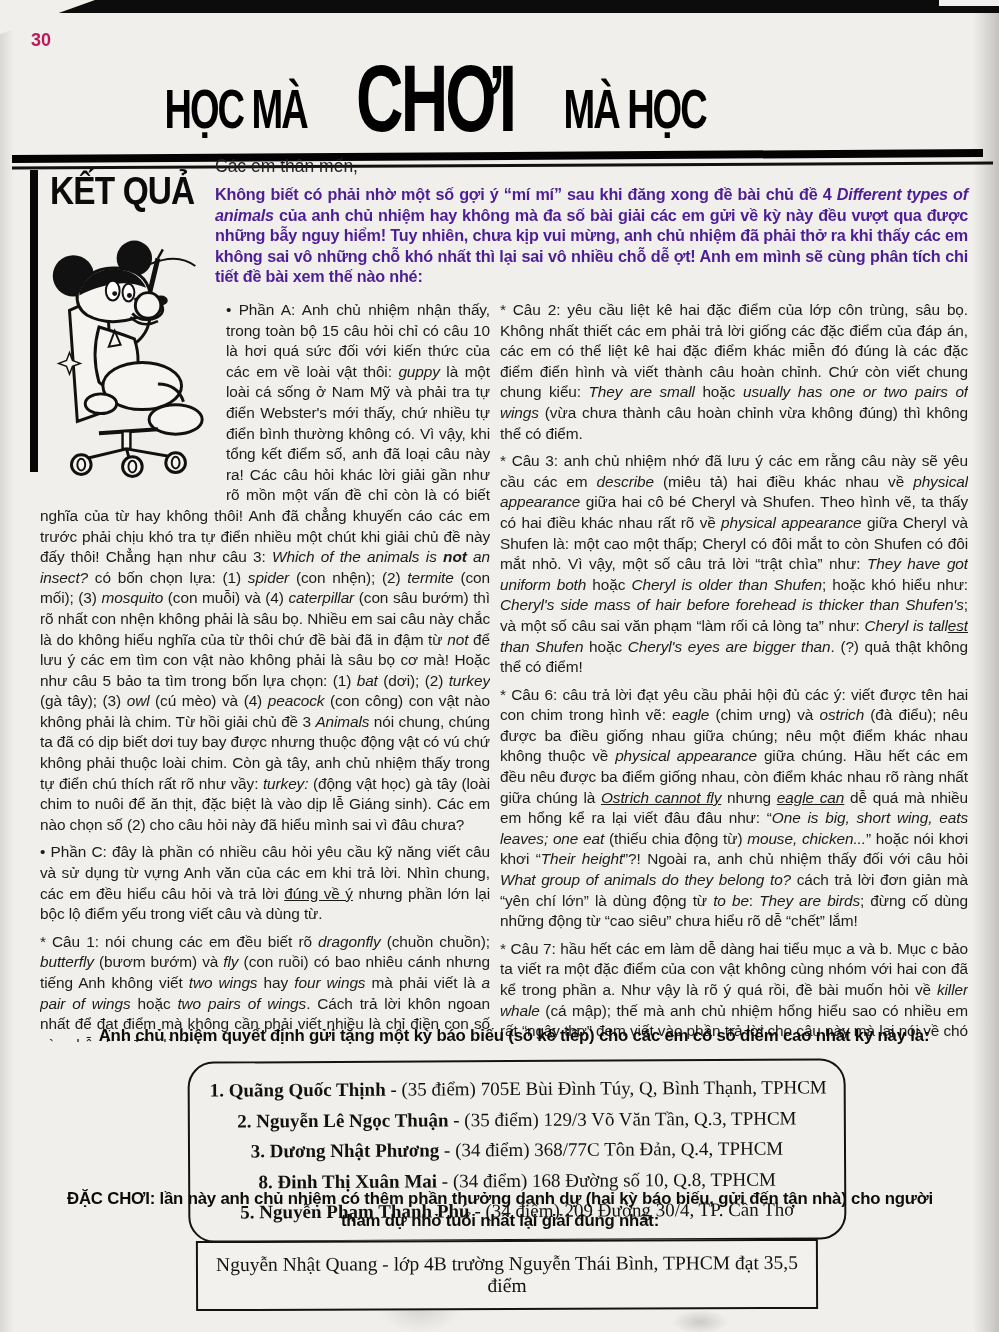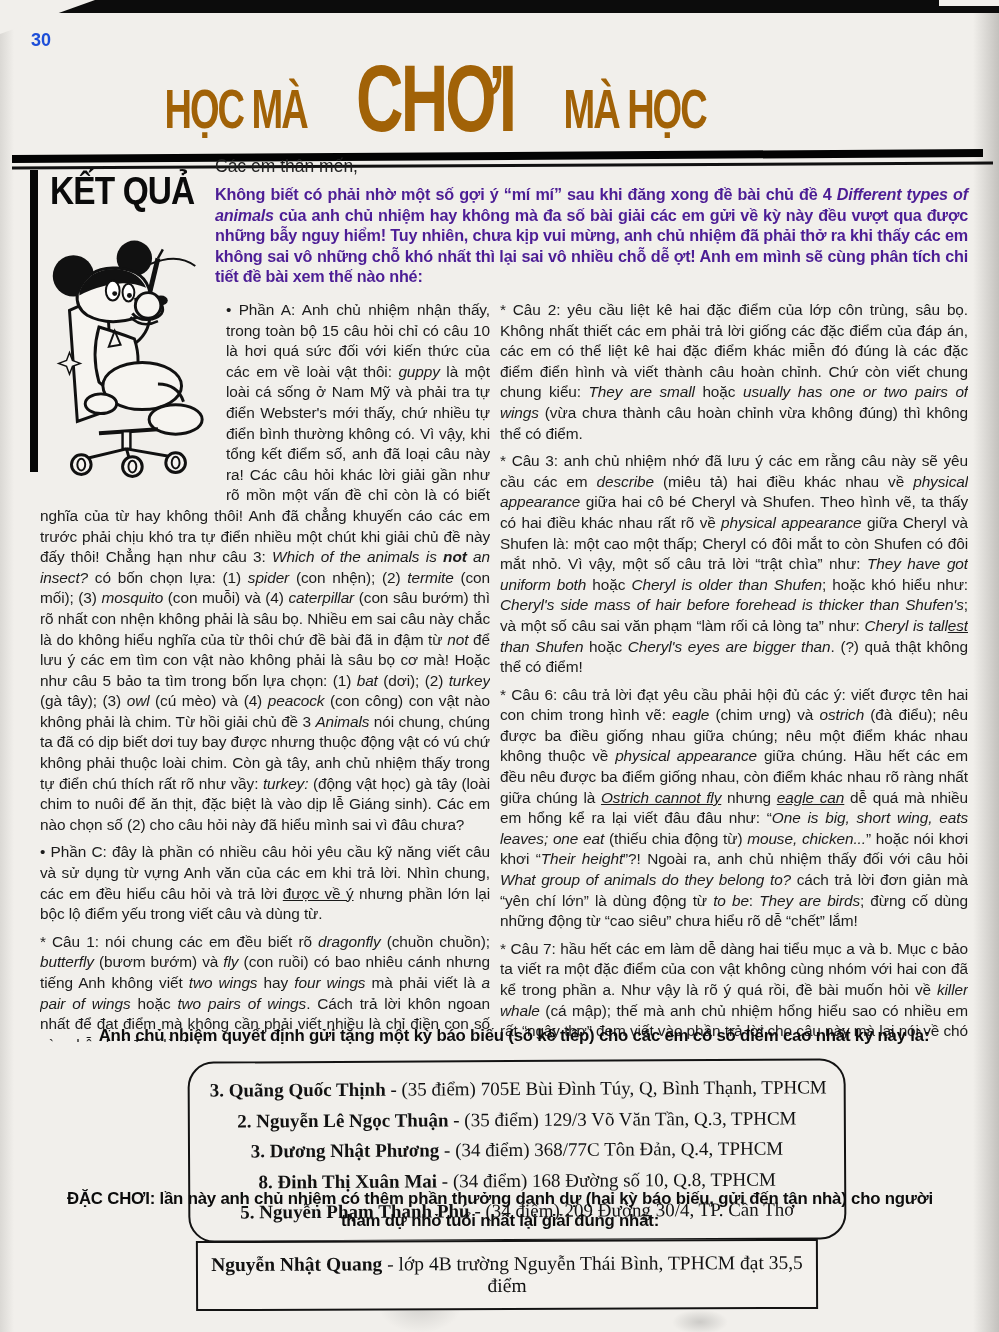--- a/index.html
+++ b/index.html
@@ -17,25 +17,25 @@
       linear-gradient(to right, rgba(150,148,144,.25) 0px, rgba(150,148,144,0) 14px),
       linear-gradient(to left, rgba(140,138,134,.45) 0px, rgba(140,138,134,0) 26px),
       linear-gradient(to bottom, rgba(140,138,134,.2) 0px, rgba(140,138,134,0) 10px),
       #f1efeb;
   }
   .scan-top{position:absolute;top:0;left:0;width:999px;height:13px;background:#0c0c0c;}
   .scan-top-notch{position:absolute;top:0;left:0;width:0;height:0;
     border-top:34px solid #f1efeb;border-right:95px solid transparent;transform:translateY(0);}
   .scan-top-notch2{position:absolute;top:0;right:0;width:60px;height:6px;background:#f1efeb;}
 
-  .page-number{position:absolute;left:31px;top:30px;font-size:18px;font-weight:700;color:#1d4ed8;}
+  .page-number{position:absolute;left:31px;top:30px;font-size:18px;font-weight:700;color:#be185d;}
 
   .masthead{
     position:absolute;left:0;top:62px;width:870px;display:flex;align-items:flex-end;justify-content:center;
-    color:#a16207;font-weight:700;
+    color:#000000;font-weight:700;
   }
   .mast-small{font-size:56px;letter-spacing:-3px;transform:scaleX(.68);transform-origin:center bottom;display:inline-block;line-height:.95;}
   .mast-big{font-size:94px;letter-spacing:-4px;transform:scaleX(.70);transform-origin:center bottom;display:inline-block;line-height:.78;margin:0 -18px;}
 
   .rule-thick{position:absolute;left:12px;right:16px;top:152px;height:8px;background:#030303;transform:rotate(-.35deg);}
   .rule-thin{position:absolute;left:12px;right:6px;top:164px;height:2.5px;background:#111;transform:rotate(-.3deg);}
 
   .left-bar{position:absolute;left:30px;top:170px;width:8px;height:302px;background:#070707;}
 
   .section-heading{
@@ -72,21 +72,21 @@
   .special-note{
     position:absolute;left:50px;top:1188px;width:900px;text-align:center;
     font-size:16.8px;font-weight:800;color:#0c0c0c;letter-spacing:-.2px;line-height:22px;
   }
   .special-box{
     position:absolute;left:196px;top:1240px;width:594px;
     border:2.5px solid #131313;padding:11px 12px;text-align:center;
     font-family:"Liberation Serif", serif;font-size:19.5px;color:#121212;
     transform:rotate(-.2deg);background:#f3f1ed;
   }
-  .special-name{font-weight:700;}
+  .special-name{font-weight:400;}
 </style>
 </head>
 <body>
 
 <div class="paper"></div>
 <div class="scan-top"></div>
 <div class="scan-top-notch"></div>
 <div class="scan-top-notch2"></div>
 
 <div class="page-number">30</div>
@@ -139,35 +139,35 @@
   <ellipse cx="138" cy="230" rx="4" ry="6" fill="none" stroke="#111" stroke-width="2"></ellipse>
 </svg>
 
 <div class="intro">
   <p class="greeting">Các em thân mến,</p>
   <p class="lead"><span>Không biết có phải nhờ một số gợi ý “mí mí” sau khi đăng xong đề bài chủ đề 4 </span><span style="font-style: italic;">Different types of animals</span><span> của anh chủ nhiệm hay không mà đa số bài giải các em gửi về kỳ này đều vượt qua được những bẫy nguy hiểm! Tuy nhiên, chưa kịp vui mừng, anh chủ nhiệm đã phải thở ra khi thấy các em không sai vô những chỗ khó nhất thì lại sai vô nhiều chỗ dễ ợt! Anh em mình sẽ cùng phân tích chi tiết đề bài xem thế nào nhé:</span></p>
 </div>
 
 <div class="col col-left">
   <p><span class="fig-spacer"></span><span><span>• Phần A: Anh chủ nhiệm nhận thấy, trong toàn bộ 15 câu hỏi chỉ có câu 10 là hơi quá sức đối với kiến thức của các em về loài vật thôi: </span><span style="font-style: italic;">guppy</span><span> là một loài cá sống ở Nam Mỹ và phải tra tự điển Webster's mới thấy, chứ nhiều tự điển bình thường không có. Vì vậy, khi tổng kết điểm số, anh đã loại câu này ra! Các câu hỏi khác lời giải gần như rõ mồn một vấn đề chỉ còn là có biết nghĩa của từ hay không thôi! Anh đã chẳng khuyến cáo các em trước phải chịu khó tra tự điển nhiều một chút khi giải chủ đề này đấy thôi! Chẳng hạn như câu 3: </span><span style="font-style: italic;">Which of the animals is </span><span style="font-style: italic; font-weight: bold;">not</span><span style="font-style: italic;"> an insect?</span><span> có bốn chọn lựa: (1) </span><span style="font-style: italic;">spider</span><span> (con nhện); (2) </span><span style="font-style: italic;">termite</span><span> (con mối); (3) </span><span style="font-style: italic;">mosquito</span><span> (con muỗi) và (4) </span><span style="font-style: italic;">caterpillar</span><span> (con sâu bướm) thì rõ nhất con nhện không phải là sâu bọ. Nhiều em sai câu này chắc là do không hiểu nghĩa của từ thôi chứ đề bài đã in đậm từ </span><span style="font-style: italic;">not</span><span> để lưu ý các em tìm con vật nào không phải là sâu bọ cơ mà! Hoặc như câu 5 bảo ta tìm trong bốn lựa chọn: (1) </span><span style="font-style: italic;">bat</span><span> (dơi); (2) </span><span style="font-style: italic;">turkey</span><span> (gà tây); (3) </span><span style="font-style: italic;">owl</span><span> (cú mèo) và (4) </span><span style="font-style: italic;">peacock</span><span> (con công) con vật nào không phải là chim. Từ hồi giải chủ đề 3 </span><span style="font-style: italic;">Animals</span><span> nói chung, chúng ta đã có dịp biết dơi tuy bay được nhưng thuộc động vật có vú chứ không phải thuộc loài chim. Còn gà tây, anh chủ nhiệm thấy trong tự điển chú thích rất rõ như vầy: </span><span style="font-style: italic;">turkey:</span><span> (động vật học) gà tây (loài chim to nuôi để ăn thịt, đặc biệt là vào dịp lễ Giáng sinh). Các em nào chọn số (2) cho câu hỏi này đã hiểu mình sai vì đâu chưa?</span></span></p>
-  <p><span>• Phần C: đây là phần có nhiều câu hỏi yêu cầu kỹ năng viết câu và sử dụng từ vựng Anh văn của các em khi trả lời. Nhìn chung, các em đều hiểu câu hỏi và trả lời </span><span style="text-decoration: underline;">được về ý</span><span> nhưng phần lớn lại bộc lộ điểm yếu trong viết câu và dùng từ.</span></p>
+  <p><span>• Phần C: đây là phần có nhiều câu hỏi yêu cầu kỹ năng viết câu và sử dụng từ vựng Anh văn của các em khi trả lời. Nhìn chung, các em đều hiểu câu hỏi và trả lời </span><span style="text-decoration: underline;">đúng về ý</span><span> nhưng phần lớn lại bộc lộ điểm yếu trong viết câu và dùng từ.</span></p>
   <p><span>* Câu 1: nói chung các em đều biết rõ </span><span style="font-style: italic;">dragonfly</span><span> (chuồn chuồn); </span><span style="font-style: italic;">butterfly</span><span> (bươm bướm) và </span><span style="font-style: italic;">fly</span><span> (con ruồi) có bao nhiêu cánh nhưng tiếng Anh không viết </span><span style="font-style: italic;">two wings</span><span> hay </span><span style="font-style: italic;">four wings</span><span> mà phải viết là </span><span style="font-style: italic;">a pair of wings</span><span> hoặc </span><span style="font-style: italic;">two pairs of wings</span><span>. Cách trả lời khôn ngoan nhất để đạt điểm mà không cần phải viết nhiều là chỉ điền con số vào chỗ phải điền là đủ!</span></p>
 </div>
 
 <div class="col col-right">
   <p><span>* Câu 2: yêu cầu liệt kê hai đặc điểm của lớp côn trùng, sâu bọ. Không nhất thiết các em phải trả lời giống các đặc điểm của đáp án, các em có thể liệt kê hai đặc điểm khác miễn đó đúng là các đặc điểm điển hình và viết thành câu hoàn chỉnh. Chứ còn viết chung chung kiểu: </span><span style="font-style: italic;">They are small</span><span> hoặc </span><span style="font-style: italic;">usually has one or two pairs of wings</span><span> (vừa chưa thành câu hoàn chỉnh vừa không đúng) thì không thể có điểm.</span></p>
   <p><span>* Câu 3: anh chủ nhiệm nhớ đã lưu ý các em rằng câu này sẽ yêu cầu các em </span><span style="font-style: italic;">describe</span><span> (miêu tả) hai điều khác nhau về </span><span style="font-style: italic;">physical appearance</span><span> giữa hai cô bé Cheryl và Shufen. Theo hình vẽ, ta thấy có hai điều khác nhau rất rõ về </span><span style="font-style: italic;">physical appearance</span><span> giữa Cheryl và Shufen là: một cao một thấp; Cheryl có đôi mắt to còn Shufen có đôi mắt nhỏ. Vì vậy, một số câu trả lời “trật chìa” như: </span><span style="font-style: italic;">They have got uniform both</span><span> hoặc </span><span style="font-style: italic;">Cheryl is older than Shufen</span><span>; hoặc khó hiểu như: </span><span style="font-style: italic;">Cheryl's side mass of hair before forehead is thicker than Shufen's</span><span>; và một số câu sai văn phạm “làm rối cả lòng ta” như: </span><span style="font-style: italic;">Cheryl is tall</span><span style="font-style: italic; text-decoration: underline;">est</span><span style="font-style: italic;"> than Shufen</span><span> hoặc </span><span style="font-style: italic;">Cheryl's eyes are bigger than</span><span>. (?) quả thật không thể có điểm!</span></p>
   <p><span>* Câu 6: câu trả lời đạt yêu cầu phải hội đủ các ý: viết được tên hai con chim trong hình vẽ: </span><span style="font-style: italic;">eagle</span><span> (chim ưng) và </span><span style="font-style: italic;">ostrich</span><span> (đà điểu); nêu được ba điều giống nhau giữa chúng; nêu một điểm khác nhau không thuộc về </span><span style="font-style: italic;">physical appearance</span><span> giữa chúng. Hầu hết các em đều nêu được ba điểm giống nhau, còn điểm khác nhau rõ ràng nhất giữa chúng là </span><span style="font-style: italic; text-decoration: underline;">Ostrich cannot fly</span><span> nhưng </span><span style="font-style: italic; text-decoration: underline;">eagle can</span><span> dễ quá mà nhiều em hổng kể ra lại viết đâu đâu như: “</span><span style="font-style: italic;">One is big, short wing, eats leaves; one eat</span><span> (thiếu chia động từ) </span><span style="font-style: italic;">mouse, chicken...</span><span>” hoặc nói khơi khơi “</span><span style="font-style: italic;">Their height</span><span>”?! Ngoài ra, anh chủ nhiệm thấy đối với câu hỏi </span><span style="font-style: italic;">What group of animals do they belong to?</span><span> cách trả lời đơn giản mà “yên chí lớn” là dùng động từ </span><span style="font-style: italic;">to be</span><span>: </span><span style="font-style: italic;">They are birds</span><span>; đừng cố dùng những động từ “cao siêu” chưa hiểu rõ dễ “chết” lắm!</span></p>
   <p><span>* Câu 7: hầu hết các em làm dễ dàng hai tiểu mục a và b. Mục c bảo ta viết ra một đặc điểm của con vật không cùng nhóm với hai con đã kể trong phần a. Như vậy là rõ ý quá rồi, đề bài muốn hỏi về </span><span style="font-style: italic;">killer whale</span><span> (cá mập); thế mà anh chủ nhiệm hổng hiểu sao có nhiều em rất “ngây thơ” đem viết vào phần trả lời cho câu này mà lại nói về chó mèo, chim chóc... gì lung tung xèng!?</span></p>
 </div>
 
 <div class="awards-header">Anh chủ nhiệm quyết định gửi tặng một kỳ báo biếu (số kế tiếp) cho các em có số điểm cao nhất kỳ này là:</div>
 
 <div class="winners-box">
-  <div class="winner-row"><span class="winner-label">3. Quãng Quốc Thịnh -</span><span>  (35 điểm) 705E  Bùi Đình Túy, Q, Bình Thạnh, TPHCM</span></div>
+  <div class="winner-row"><span class="winner-label">1. Quãng Quốc Thịnh -</span><span>  (35 điểm) 705E  Bùi Đình Túy, Q, Bình Thạnh, TPHCM</span></div>
   <div class="winner-row"><span class="winner-label">2. Nguyễn Lê Ngọc Thuận -</span><span> (35 điểm) 129/3 Võ Văn Tần, Q.3, TPHCM</span></div>
   <div class="winner-row"><span class="winner-label">3. Dương Nhật Phương -</span><span> (34 điểm) 368/77C Tôn Đản, Q.4, TPHCM</span></div>
   <div class="winner-row"><span class="winner-label">8. Đinh Thị Xuân Mai -</span><span> (34 điểm) 168 Đường số 10, Q.8, TPHCM</span></div>
   <div class="winner-row"><span class="winner-label">5. Nguyễn Phạm Thanh Phú -</span><span> (34 điểm) 209 Đường 30/4, TP. Cần Thơ</span></div>
 </div>
 
 <div class="special-note">
   <span>ĐẶC CHƠI:</span><span> lần này anh chủ nhiệm có thêm phần thưởng danh dự (hai kỳ báo biếu, gửi đến tận nhà) cho người tham dự nhỏ tuổi nhất lại giải đúng nhất:</span>
 </div>
 

